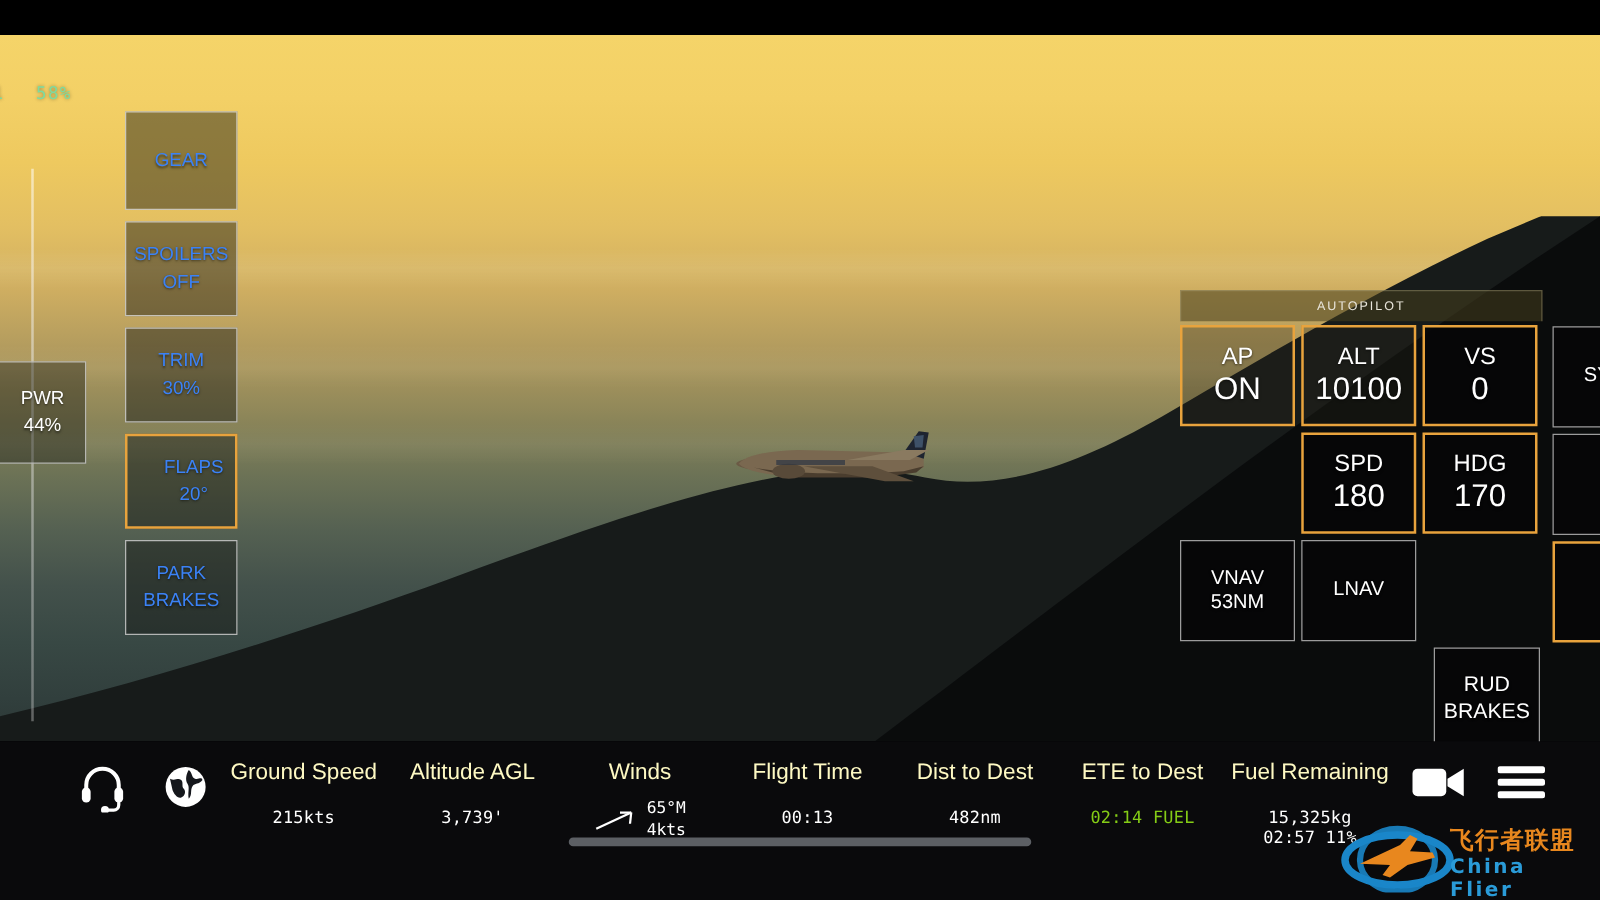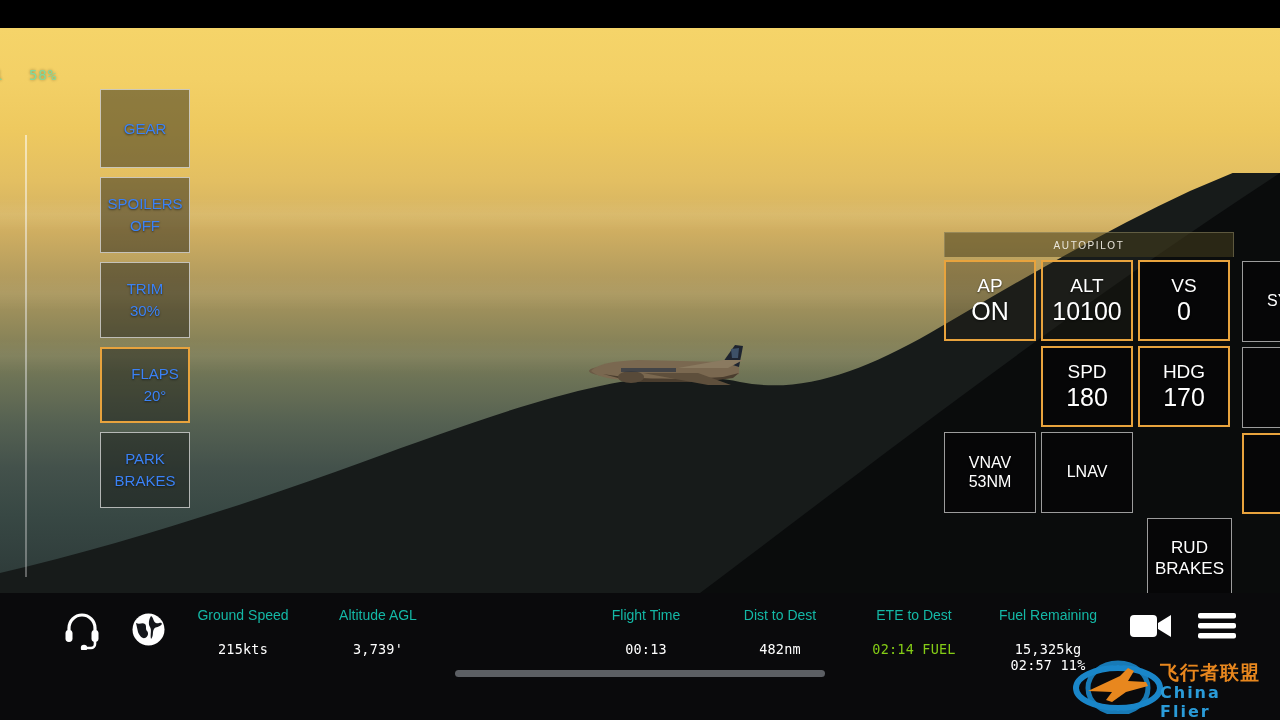--- a/index.html
+++ b/index.html
@@ -103,21 +103,21 @@
   .rud { position:absolute; left:1147px; top:518px; width:85px; height:81px; z-index:30;
     border:1px solid rgba(215,215,215,.72); background:rgba(6,6,8,.93);
     color:#fff; display:flex; flex-direction:column; align-items:center; justify-content:center;
     font-size:17px; line-height:1.2; text-shadow:0 1px 2px rgba(0,0,0,.6); }
 
   
   .statusbar { position:absolute; left:0; bottom:0; width:1280px; height:127px;
     background:#0a0a0c; z-index:50; }
   .sb-items { position:absolute; left:0; top:14px; width:1280px; height:70px; }
   .sb-item { position:absolute; text-align:center; color:#fff; }
-  .sb-label { font-size:14px; color:#14b8a6; white-space:nowrap; }
+  .sb-label { font-size:18px; color:#fef9c3; white-space:nowrap; }
   .sb-value { margin-top:18px; font-size:13.5px; font-family:"DejaVu Sans Mono", monospace;
     color:#fff; white-space:nowrap; letter-spacing:.2px; }
   .sb-value.warn { color:#84cc16; }
   .sb-value .sub { display:block; font-size:13.5px; }
 
   .winds-row { margin-top:10px; display:flex; align-items:center; justify-content:center; gap:8px; }
   .wind-arrow { width:34px; height:22px; }
   .wind-txt { font-family:"DejaVu Sans Mono", monospace; font-size:13px; line-height:1.35; color:#fff; text-align:left; }
 
   .sb-icon { position:absolute; cursor:pointer; }
@@ -166,20 +166,24 @@
   </div>
 
   <div class="letterbox-top"></div>
 
   <div class="telemetry">
     <span>1</span>
     <span class="t2">58%</span>
   </div>
 
   <div class="pwr-track"></div>
+  <div class="pwr-handle">
+    <span class="ln">PWR</span>
+    <span class="ln">44%</span>
+  </div>
 
   <div class="left-col">
     <div class="ctl h1">
       <span class="ln">GEAR</span>
     </div>
     <div class="ctl h2">
       <span class="ln">SPOILERS</span>
       <span class="ln">OFF</span>
     </div>
     <div class="ctl h2">
@@ -280,20 +284,33 @@
       <div class="sb-item" style="left:178px; top:0; width:130px;">
         <div class="sb-label">Ground Speed</div>
         <div class="sb-value">215kts</div>
       </div>
 
       <div class="sb-item" style="left:313px; top:0; width:130px;">
         <div class="sb-label">Altitude AGL</div>
         <div class="sb-value">3,739'</div>
       </div>
 
+      <div class="sb-item" style="left:447px; top:0; width:130px;">
+        <div class="sb-label">Winds</div>
+        <div class="winds-row">
+          <svg class="wind-arrow" viewBox="0 0 34 22">
+            <path d="M2,18 L30,5" stroke="#fff" stroke-width="1.8" fill="none"></path>
+            <path d="M30,5 L21,5 M30,5 L29,14" stroke="#fff" stroke-width="1.8" fill="none"></path>
+          </svg>
+          <div class="wind-txt">
+            <div>65°M</div>
+            <div>4kts</div>
+          </div>
+        </div>
+      </div>
 
       <div class="sb-item" style="left:581px; top:0; width:130px;">
         <div class="sb-label">Flight Time</div>
         <div class="sb-value">00:13</div>
       </div>
 
       <div class="sb-item" style="left:715px; top:0; width:130px;">
         <div class="sb-label">Dist to Dest</div>
         <div class="sb-value">482nm</div>
       </div>

